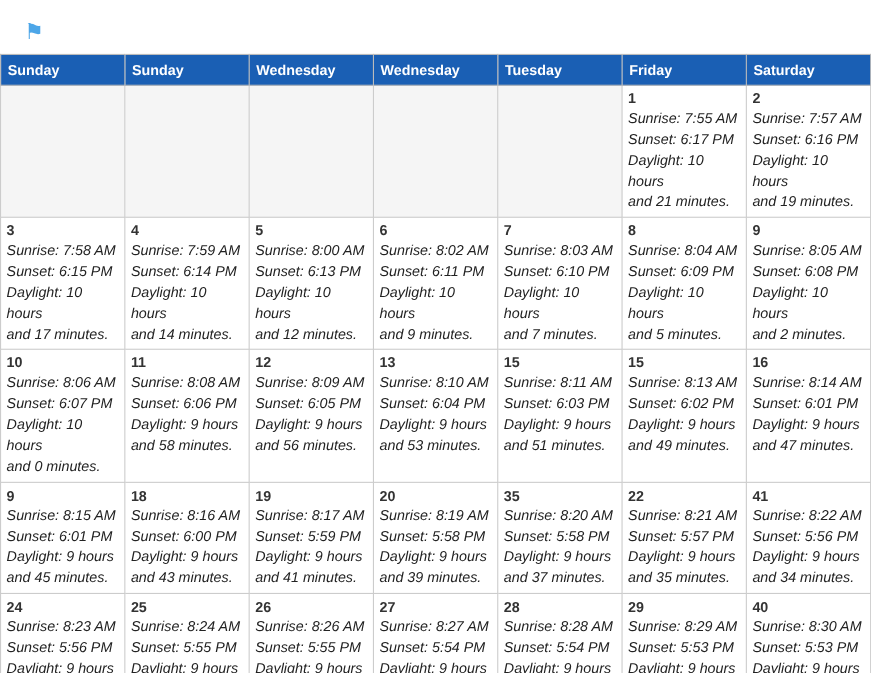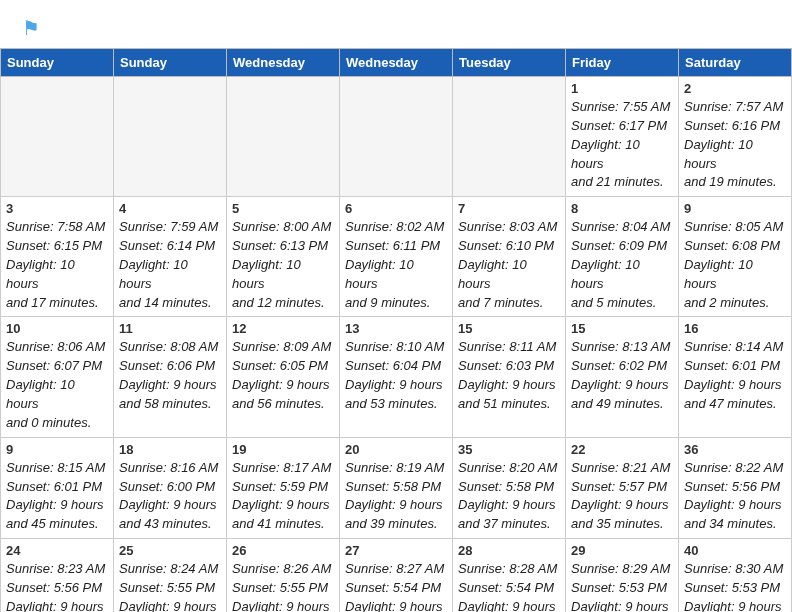--- a/index.html
+++ b/index.html
@@ -141,21 +141,21 @@
         </td>
         <td>
           <div class="day-num">35</div>
           <div class="day-info">Sunrise: 8:20 AM<br>Sunset: 5:58 PM<br>Daylight: 9 hours<br>and 37 minutes.</div>
         </td>
         <td>
           <div class="day-num">22</div>
           <div class="day-info">Sunrise: 8:21 AM<br>Sunset: 5:57 PM<br>Daylight: 9 hours<br>and 35 minutes.</div>
         </td>
         <td>
-          <div class="day-num">36</div>
+          <div class="day-num">41</div>
           <div class="day-info">Sunrise: 8:22 AM<br>Sunset: 5:56 PM<br>Daylight: 9 hours<br>and 34 minutes.</div>
         </td>
       </tr>
       <tr class="cal-row">
         <td>
           <div class="day-num">24</div>
           <div class="day-info">Sunrise: 8:23 AM<br>Sunset: 5:56 PM<br>Daylight: 9 hours<br>and 32 minutes.</div>
         </td>
         <td>
           <div class="day-num">25</div>

